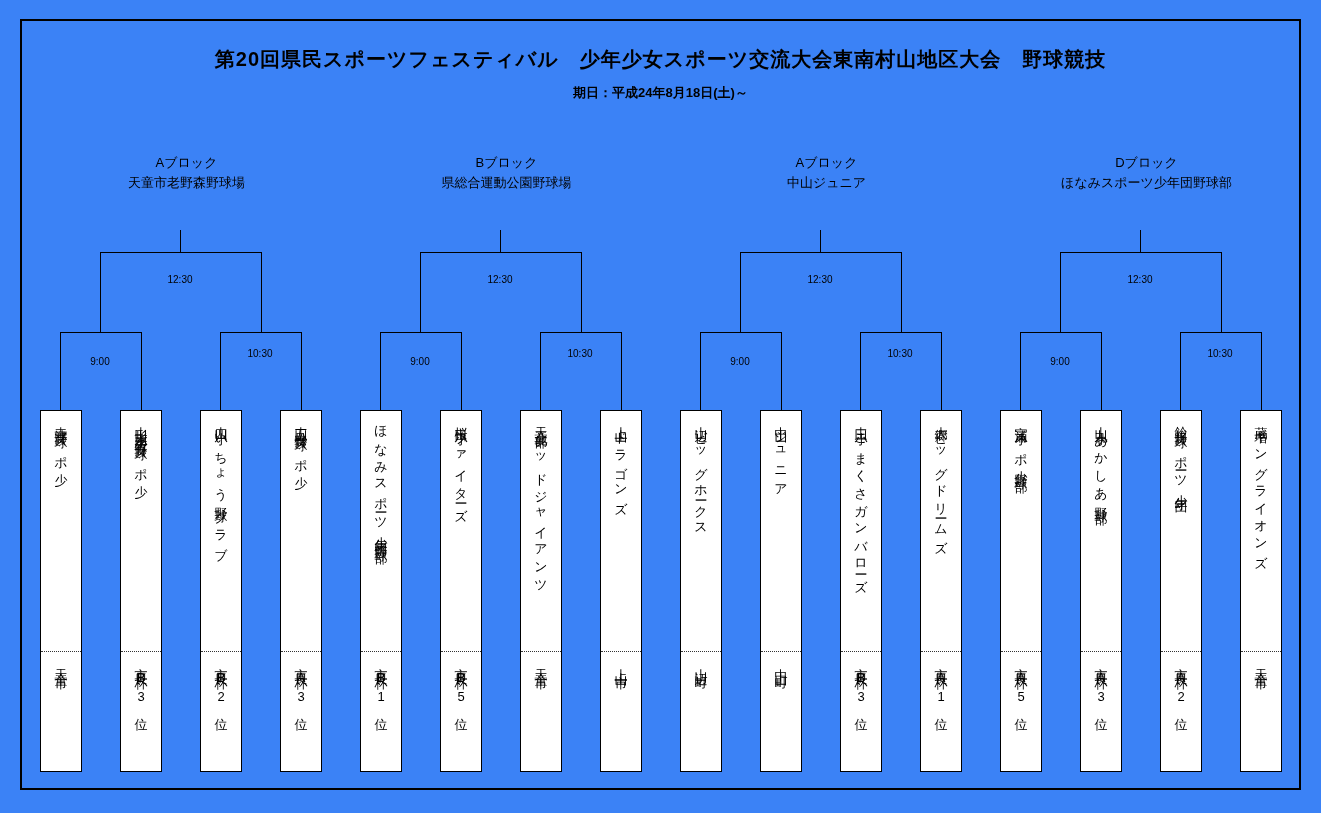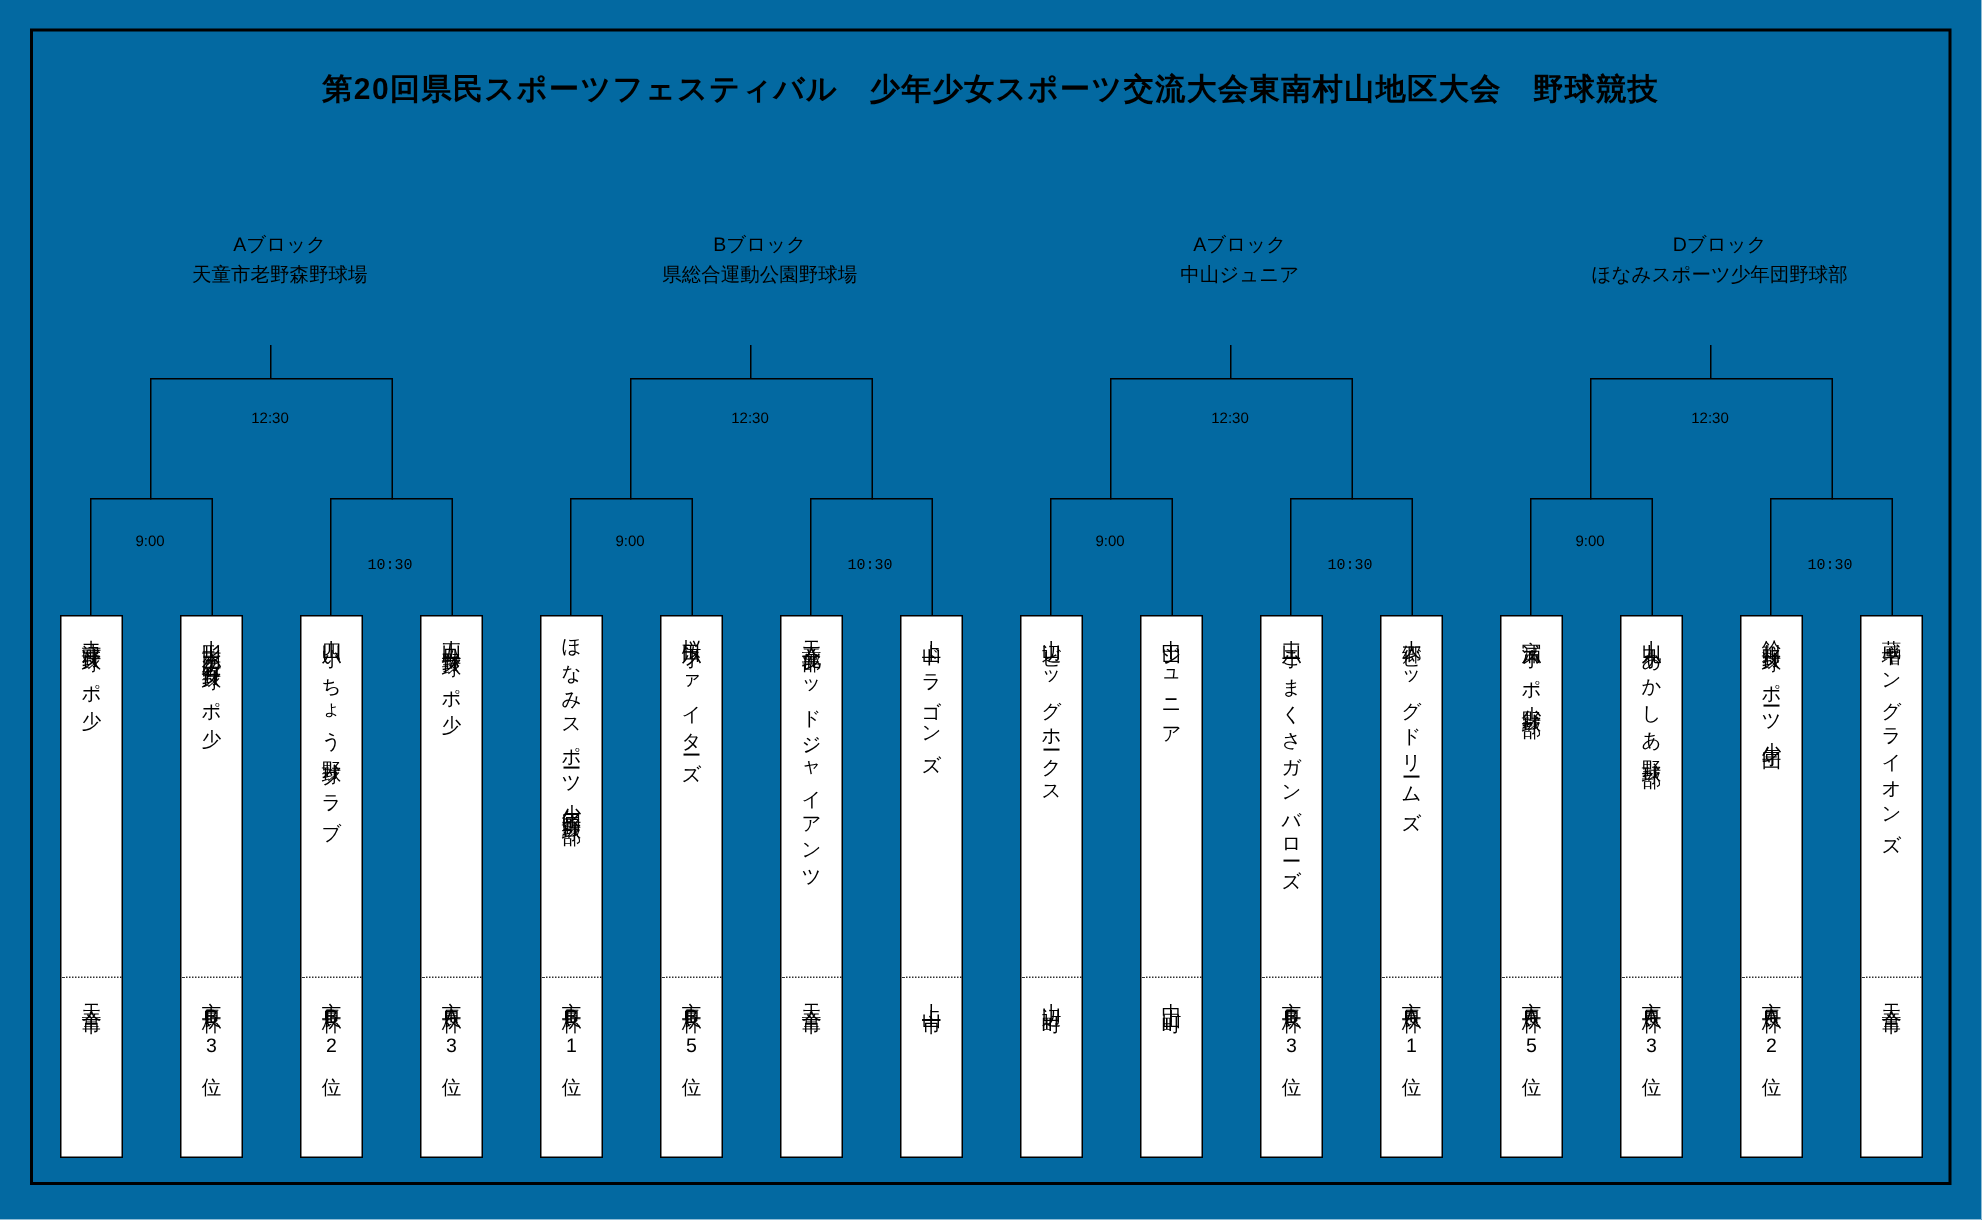--- a/index.html
+++ b/index.html
@@ -1,17 +1,17 @@
 <!DOCTYPE html>
 <html lang="ja"><head>
 <meta charset="utf-8">
 <style>
   html,body { margin:0; padding:0; background:#fff; }
   .canvas {
-    position:relative; width:1321px; height:813px; background:#0369a1;
+    position:relative; width:1321px; height:813px; background:#3b82f6;
     font-family:"Liberation Sans", sans-serif; color:#000; overflow:hidden;
   }
   .frame {
     position:absolute; left:20px; top:19px; width:1277px; height:767px;
     border:2px solid #000;
   }
   .title {
     position:absolute; left:0; top:46px; width:100%;
     text-align:center; font-size:20px; font-weight:bold; letter-spacing:1px;
   }
@@ -36,21 +36,21 @@
   }
   .semi-bracket {
     position:absolute; top:332px; width:80px; height:78px;
     border-top:1px solid #000; border-left:1px solid #000; border-right:1px solid #000;
   }
   .semi-1 { left:40px; } .semi-2 { left:200px; }
 
   .time { position:absolute; font-size:10px; text-align:center; }
   .time-final { left:80px; top:274px; width:160px; }
   .time-semi-1 { left:40px; top:356px; width:80px; }
-  .time-semi-2 { left:200px; top:372px; width:80px;font-family:Liberation Mono, monospace; }
+  .time-semi-2 { left:200px; top:348px; width:80px; }
 
   .team-box {
     position:absolute; top:410px; width:40px; height:360px;
     border:1px solid #000; background:#fff;
   }
   .pos-1 { left:20px; } .pos-2 { left:100px; }
   .pos-3 { left:180px; } .pos-4 { left:260px; }
 
   .team-name {
     position:absolute; top:5px; left:50%; transform:translateX(-50%);
@@ -67,20 +67,21 @@
     font-size:13px; letter-spacing:4px; line-height:1; white-space:nowrap;
   }
 </style>
 </head>
 <body>
 
 <div class="canvas">
   <div class="frame"></div>
 
   <div class="title">第20回県民スポーツフェスティバル　少年少女スポーツ交流大会東南村山地区大会　野球競技</div>
+  <div class="subtitle">期日：平成24年8月18日(土)～</div>
 
   <div class="block block-a">
     <div class="block-name">Aブロック</div>
     <div class="block-venue">天童市老野森野球場</div>
     <div class="stub"></div>
     <div class="final-bracket"></div>
     <div class="time time-final">12:30</div>
     <div class="semi-bracket semi-1"></div>
     <div class="semi-bracket semi-2"></div>
     <div class="time time-semi-1">9:00</div>

